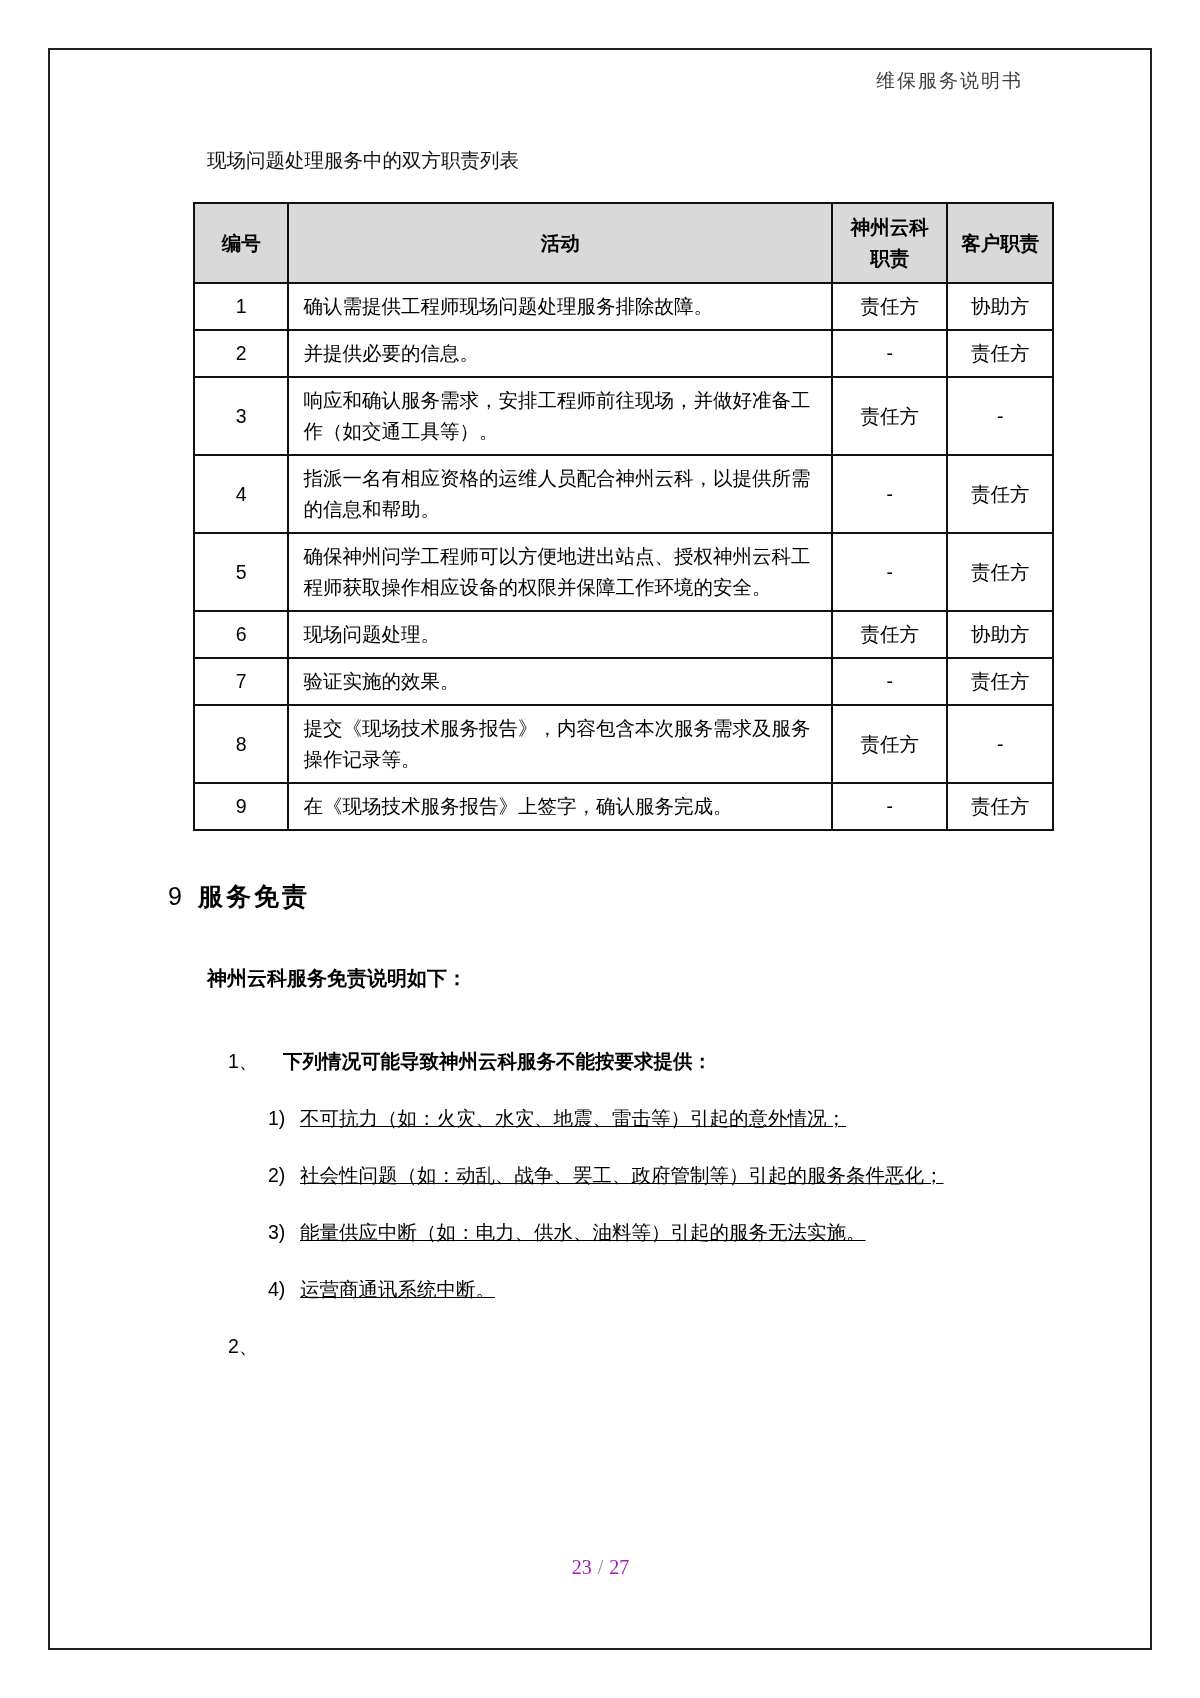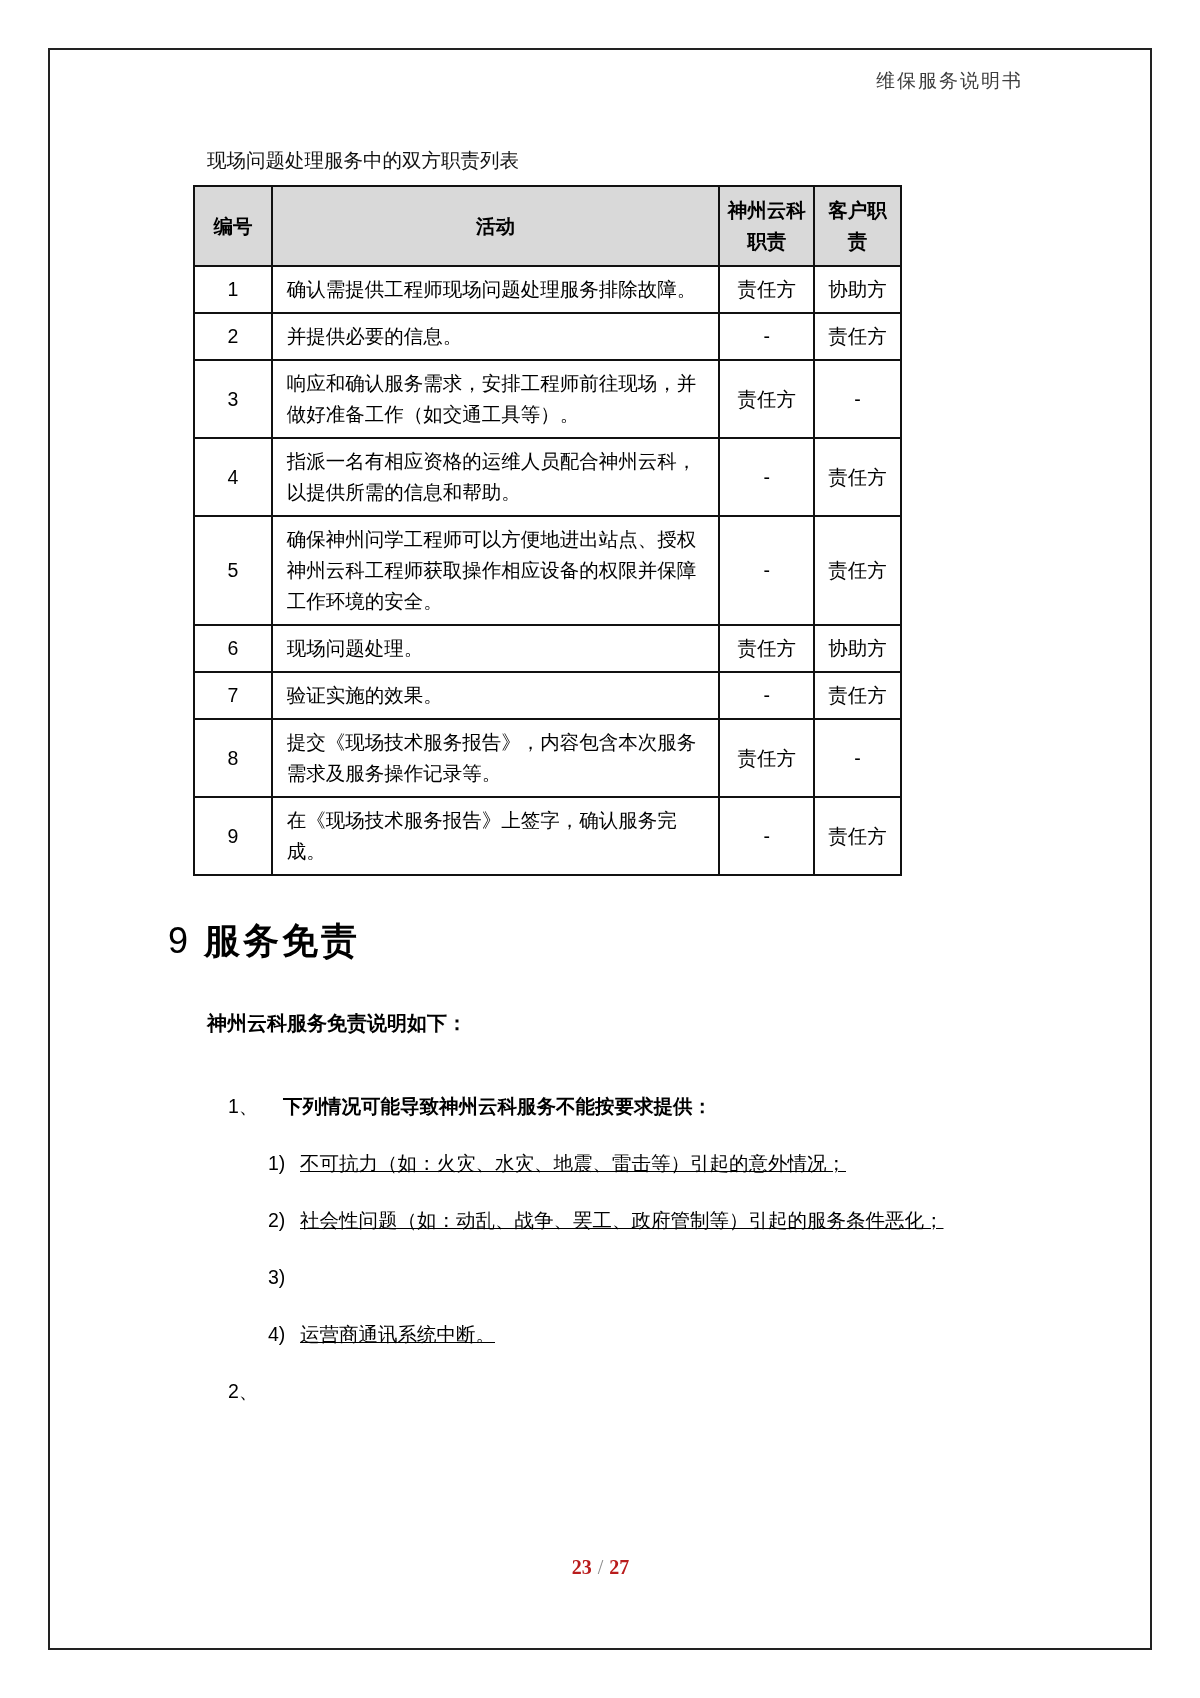--- a/index.html
+++ b/index.html
@@ -30,22 +30,22 @@
     left: 193px; top: 0;
     width: 815px;
   }
   .table-caption {
     margin: 146px 0 0 14px;
     font-size: 19.5px;
     line-height: 28px;
     color: #111;
   }
   table.resp-table {
-    margin-top: 11px;
-    width: 709px;
+    margin-top: 28px;
+    width: 861px;
     border-collapse: collapse;
     table-layout: fixed;
     font-size: 19.5px;
     padding-left: 32px;
   }
   .resp-table th, .resp-table td {
     border: 2px solid #111;
     line-height: 31px;
     vertical-align: middle;
   }
@@ -54,21 +54,21 @@
     font-weight: 700;
     text-align: center;
     padding: 8px 4px;
   }
   .th-wrap { display: inline-block; width: 82px; text-align: center; }
   .resp-table td { padding: 7px 4px; }
   .c-no, .c-vendor, .c-customer { text-align: center; }
   .c-activity { text-align: left; padding: 7px 12px 7px 14px !important; }
   .sec-heading {
     margin: 48px 0 0 -25px;
-    font-size: 36px;
+    font-size: 25px;
     line-height: 34px;
     color: #000;
     font-weight: 400;
   }
   .sec-num { font-weight: 400; margin-right: 16px; letter-spacing: 0; }
   .sec-title { font-weight: 700; letter-spacing: 3px; }
   .intro {
     margin: 50px 0 0 14px;
     font-size: 20px;
     font-weight: 700;
@@ -84,21 +84,21 @@
   .li.l2 .marker { width: 32px; }
   .li.l2 .txt { width: 655px; text-decoration: underline; }
   .page-footer {
     position: absolute;
     left: 193px; width: 815px;
     top: 1556px;
     text-align: center;
     font-family: "Liberation Serif", serif;
     font-size: 20px;
   }
-  .pg-num { font-weight: 700; color: #b91c1c; }
+  .pg-num { font-weight: 400; color: #a21caf; }
   .pg-sep { color: #888; font-weight: 400; padding: 0 6px; }
 </style>
 </head>
 <body>
 
 <div class="page-border"></div>
 
 <div class="doc-header">
   <span>维保服务说明书</span>
 </div>
@@ -194,20 +194,21 @@
     <div class="li l2">
       <span class="marker">1)</span>
       <span class="txt">不可抗力（如：火灾、水灾、地震、雷击等）引起的意外情况；</span>
     </div>
     <div class="li l2">
       <span class="marker">2)</span>
       <span class="txt">社会性问题（如：动乱、战争、罢工、政府管制等）引起的服务条件恶化；</span>
     </div>
     <div class="li l2">
       <span class="marker">3)</span>
+      <span class="txt">能量供应中断（如：电力、供水、油料等）引起的服务无法实施。</span>
     </div>
     <div class="li l2">
       <span class="marker">4)</span>
       <span class="txt">运营商通讯系统中断。</span>
     </div>
     <div class="li l1">
       <span class="marker">2、</span>
     </div>
   </div>
 

